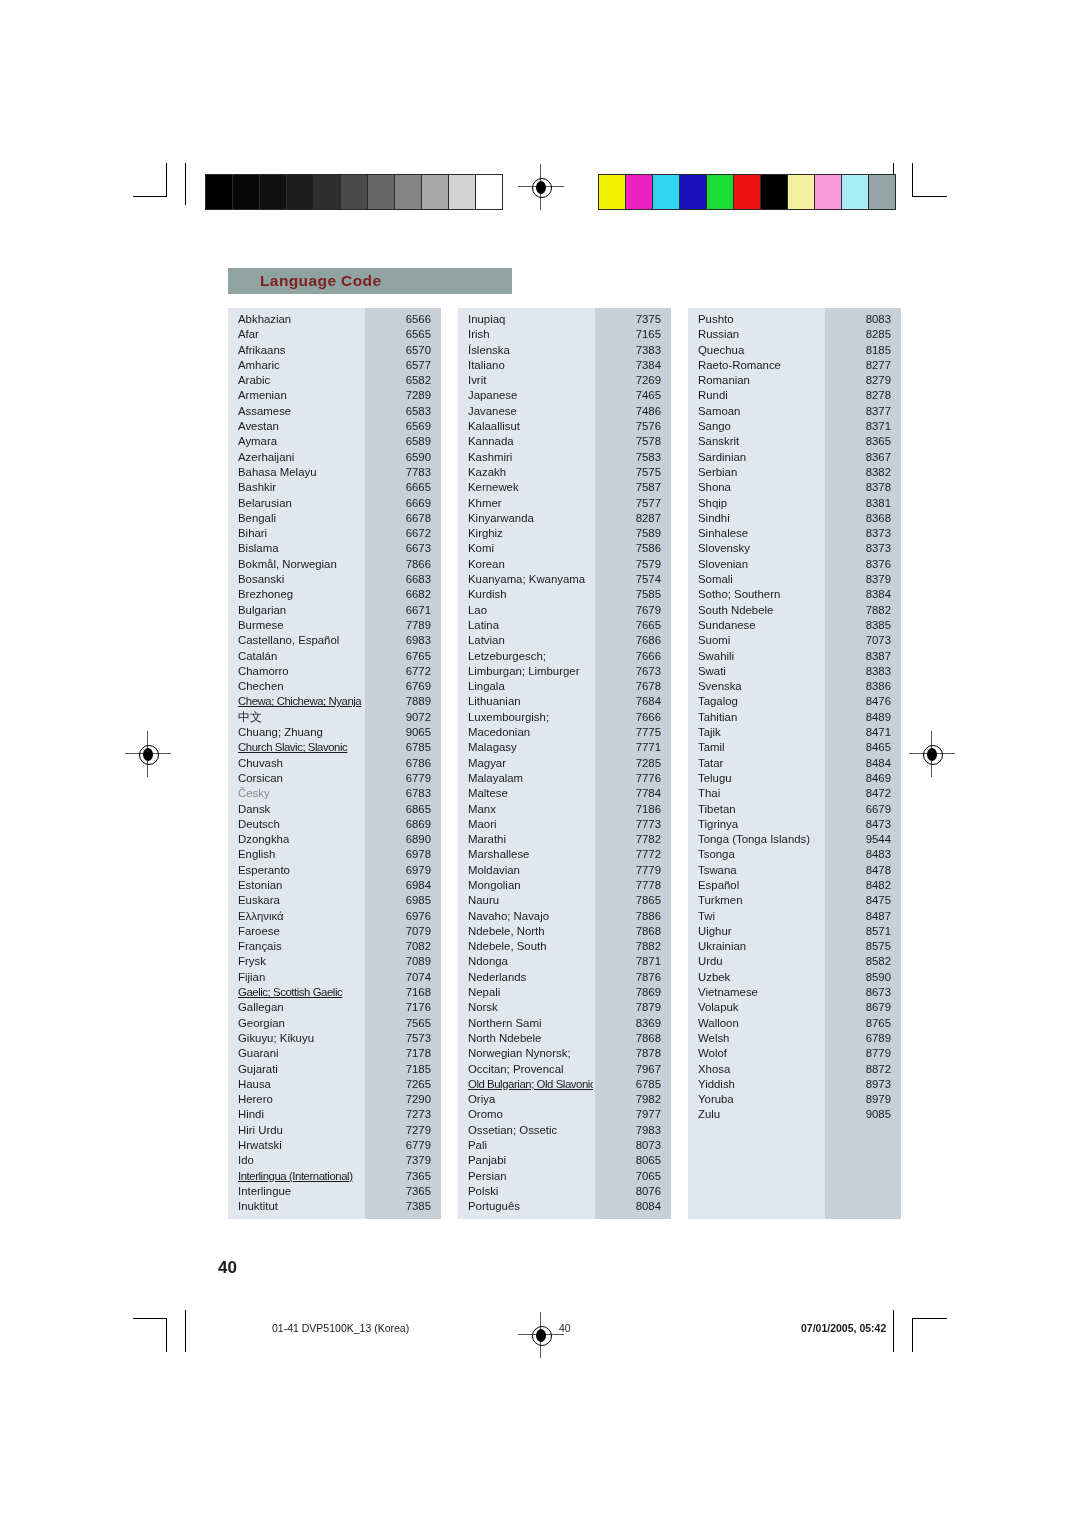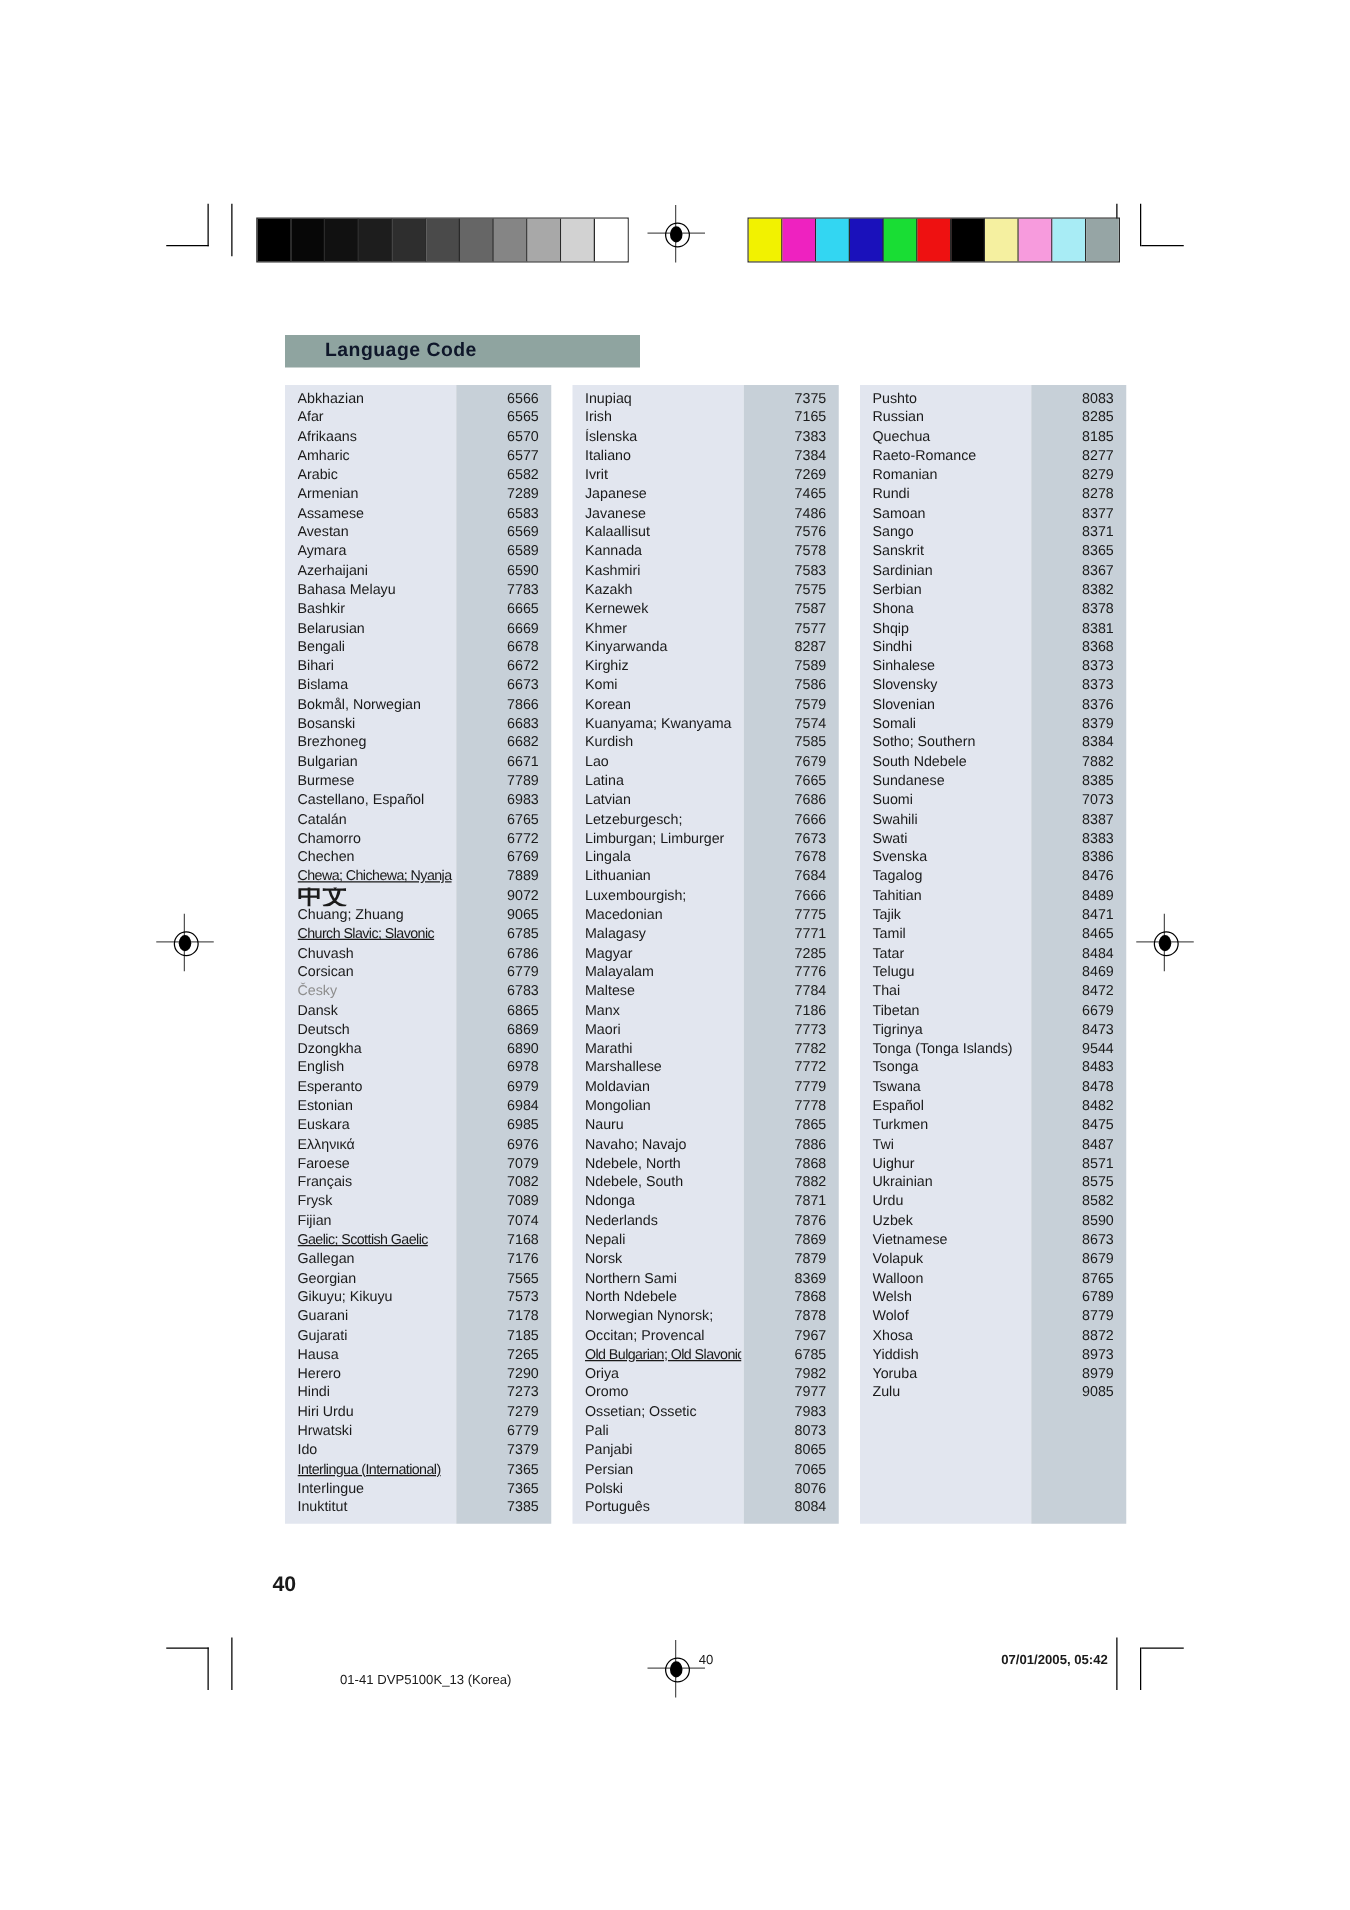--- a/index.html
+++ b/index.html
@@ -23,55 +23,55 @@
   .barstrip i{display:block;width:26px;height:34px;border-right:1px solid #2a2a2a;}
   .barstrip i:last-child{border-right:none;}
 
   
   .heading{
     position:absolute;left:228px;top:268px;width:284px;height:26px;
     background:#8fa4a0;
     display:flex;align-items:center;
   }
   .heading span{
-    color:#0f172a;font-size:15.5px;font-weight:bold;
+    color:#7f1d1d;font-size:15.5px;font-weight:bold;
     letter-spacing:.4px;padding-left:32px;
   }
 
   
   .cols{position:absolute;left:228px;top:308px;display:flex;gap:17px;}
   .col{display:flex;font-size:11.4px;color:#1a1a1a;}
   .namecol{background:#e2e6ef;}
   .codecol{background:#c7d0d8;}
   .namecol,.codecol{padding-top:4px;padding-bottom:4px;}
   .namecol{padding-left:10px;padding-right:2px;}
   .codecol{padding-left:9px;padding-right:10px;text-align:right;}
   .cell{height:15.3px;line-height:15.3px;white-space:nowrap;overflow:hidden;}
   .cell.faint{color:#8d8d8d;}
-  .cell.cjk{font-size:20px;line-height:15.3px;font-weight:bold;}
+  .cell.cjk{font-size:12px;line-height:15.3px;}
   .cell.tight{letter-spacing:-0.45px;text-decoration:underline;}
 
   
   .c1 .namecol{width:125px;}
   .c1 .codecol{width:57px;}
   .c2 .namecol{width:125px;}
   .c2 .codecol{width:57px;}
   .c3 .namecol{width:125px;}
   .c3 .codecol{width:57px;}
 
   
   .pageno{
     position:absolute;left:218px;top:1258px;
     font-size:17px;font-weight:bold;color:#1a1a1a;
   }
 
   
   .footer{position:absolute;top:1322px;left:0;width:1080px;height:30px;}
   .footer div{position:absolute;font-size:10.5px;color:#1a1a1a;white-space:nowrap;}
-  .f-file{left:272px;top:16px;}
+  .f-file{left:272px;top:0;}
   .f-page{left:559px;top:0;}
   .f-date{left:801px;top:0;font-weight:bold;}
 </style>
 </head>
 <body>
 
 <div>
 
   <div class="mark" style="left:133px;top:196px;width:34px;height:1.4px;"></div>
   <div class="mark" style="left:166px;top:163px;width:1.4px;height:34px;"></div>

